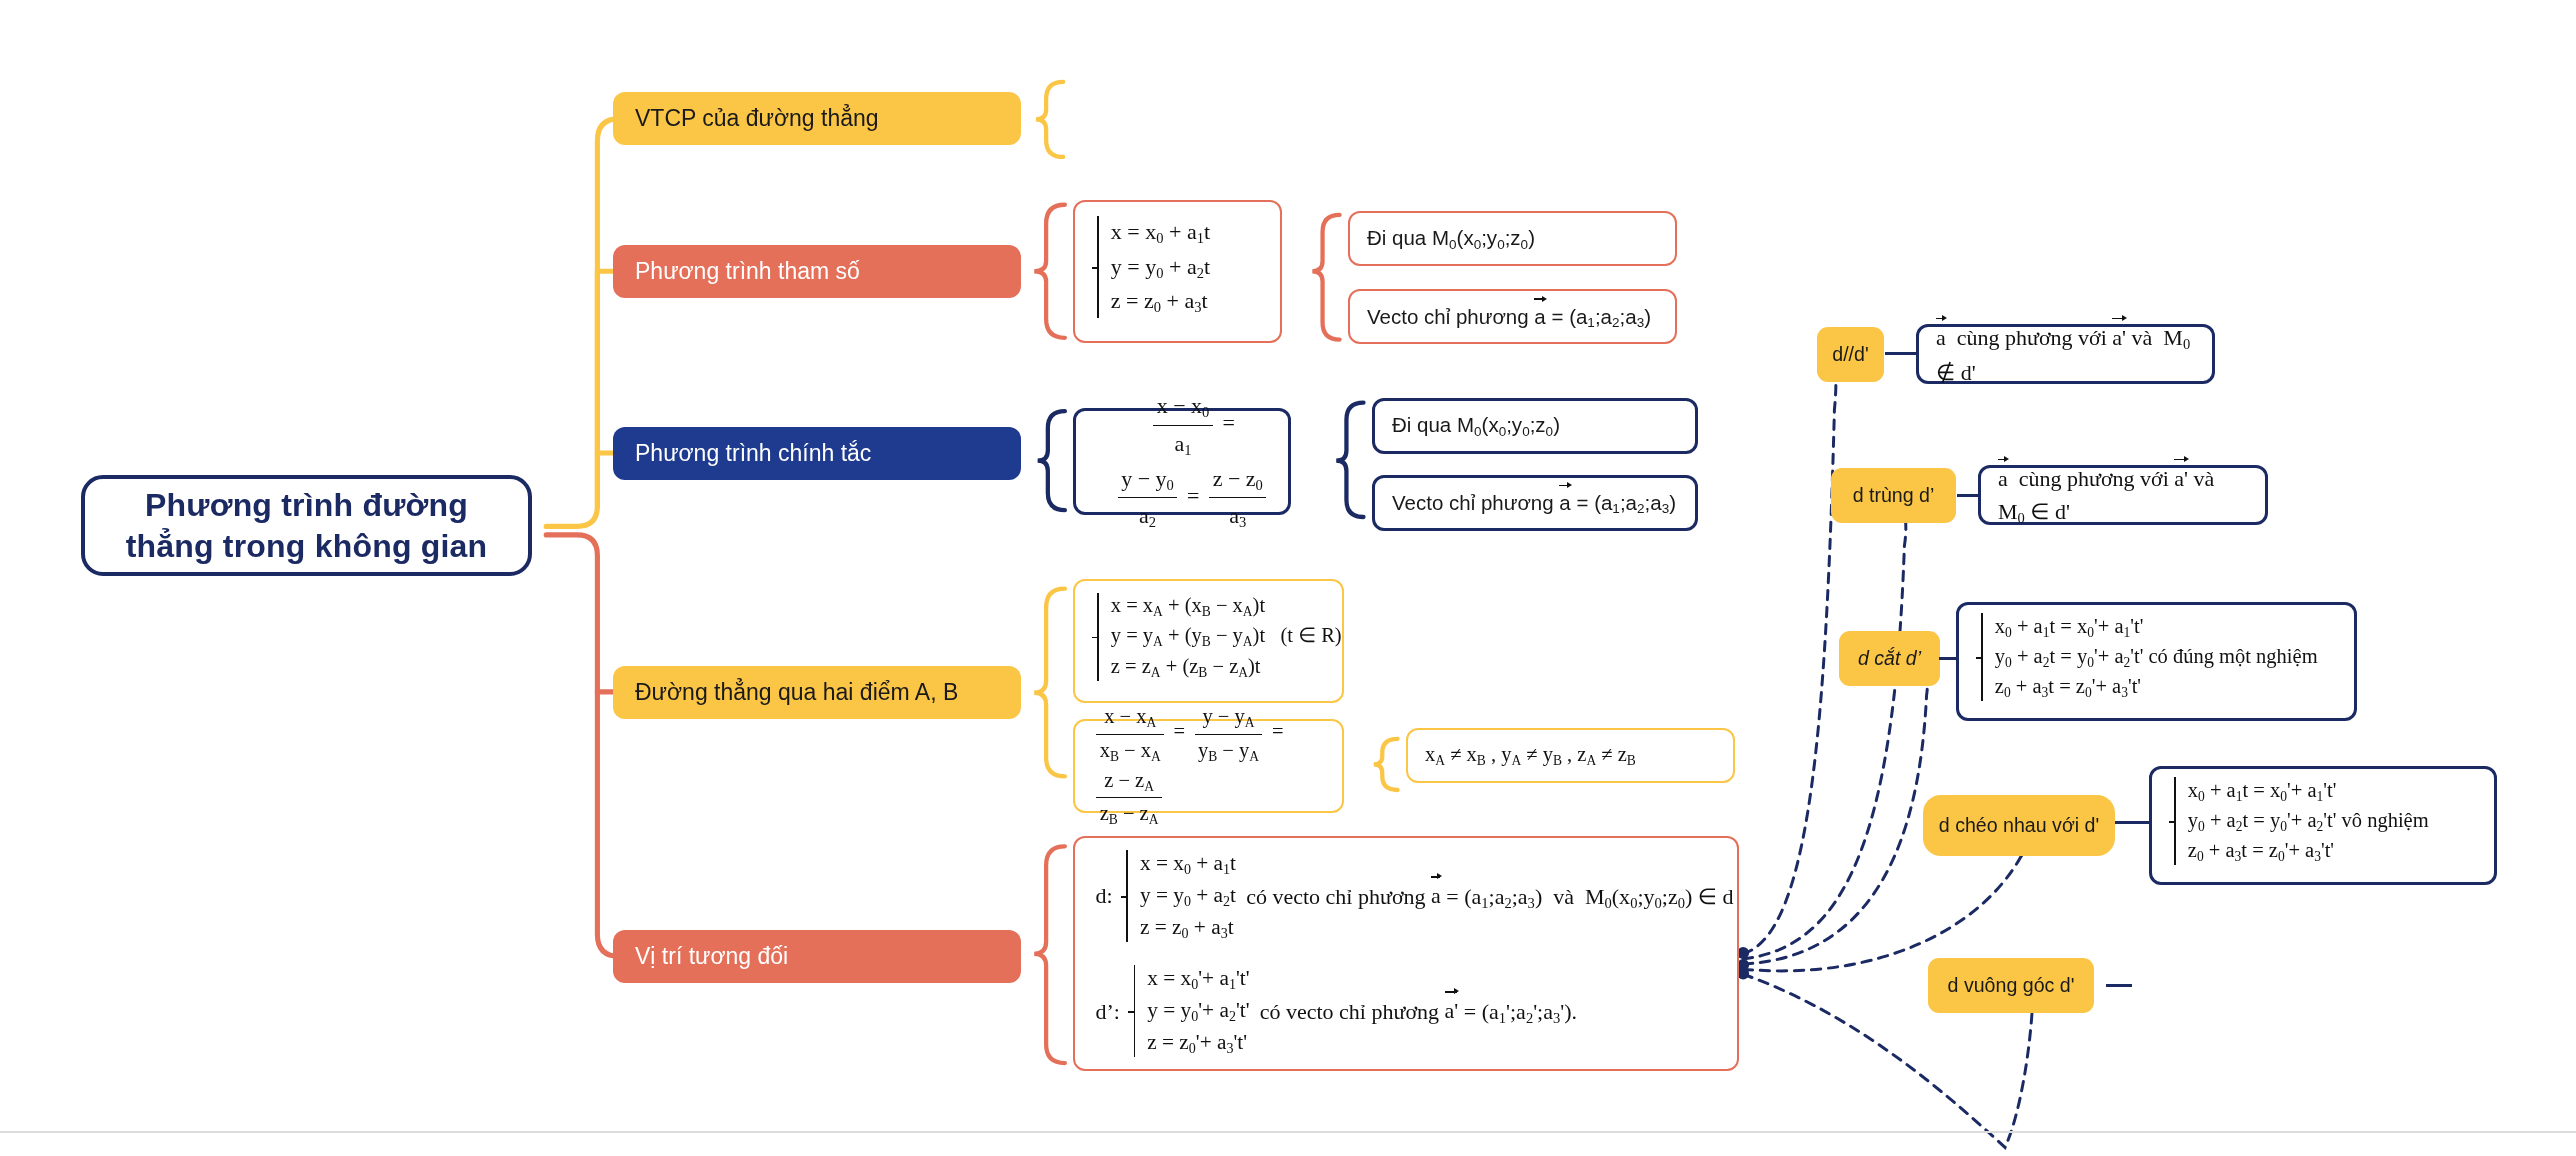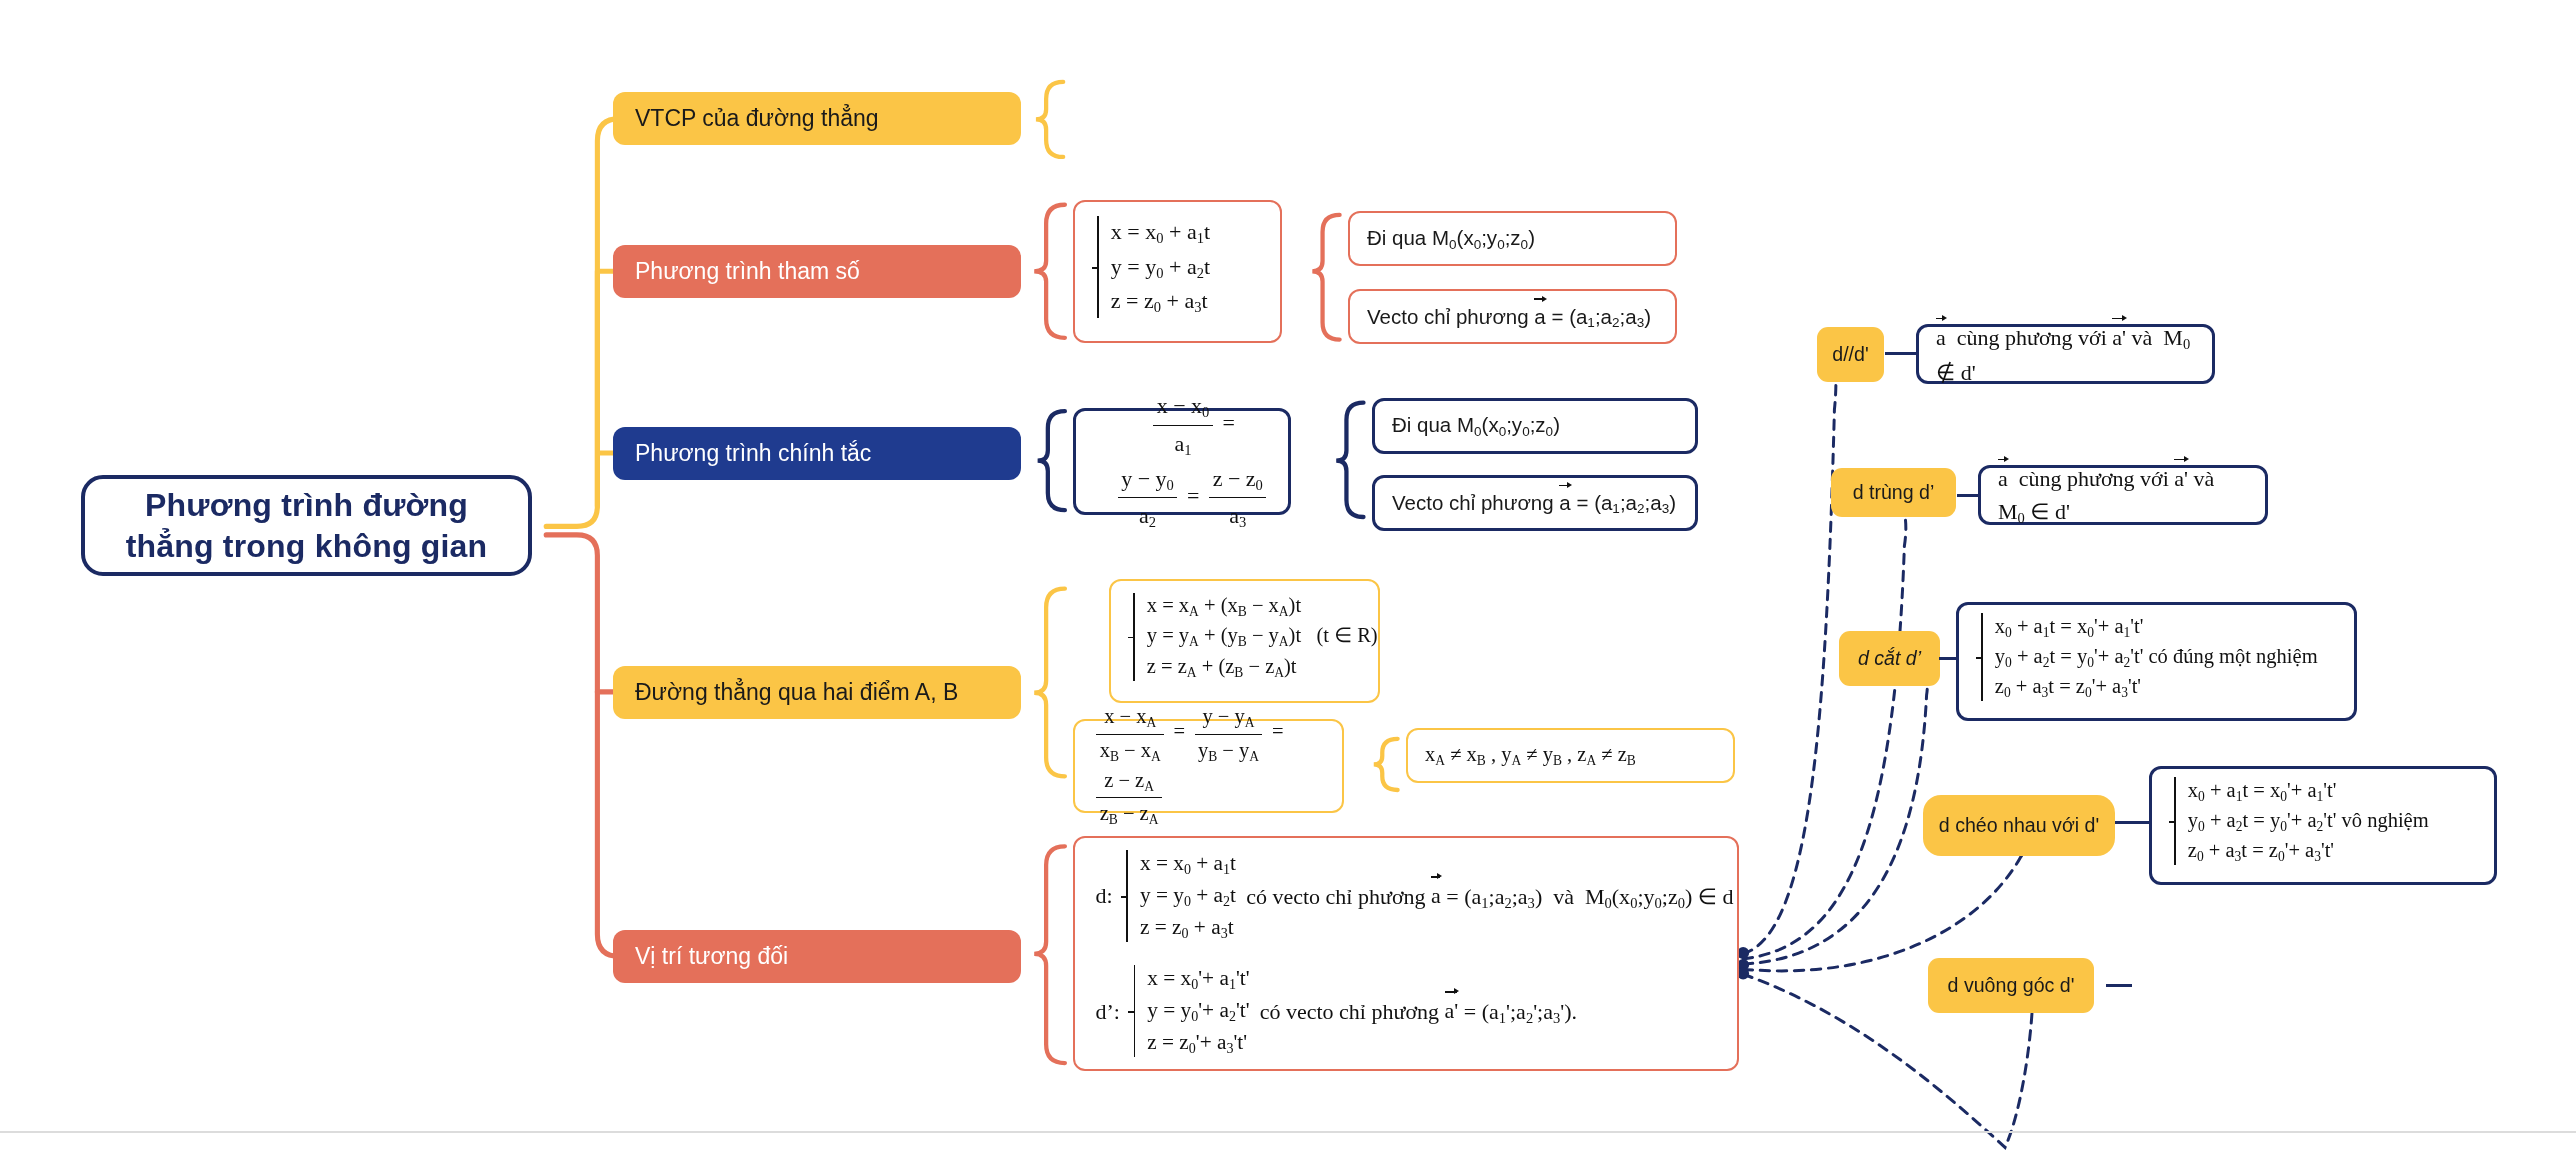--- a/index.html
+++ b/index.html
@@ -80,34 +80,34 @@
   
   .b-vtcp   {left:1071px;top:75px; width:216px;height:85px;}
   .b-thamso {left:1073px;top:200px;width:209px;height:143px;}
   .b-diqua1 {left:1348px;top:211px;width:329px;height:55px;}
   .b-vtcp1  {left:1348px;top:289px;width:329px;height:55px;}
 
   .b-chinhtac{left:1073px;top:408px;width:218px;height:107px;padding-left:20px;}
   .b-diqua2 {left:1372px;top:398px;width:326px;height:56px;}
   .b-vtcp2  {left:1372px;top:475px;width:326px;height:56px;}
 
-  .b-hd1    {left:1073px;top:579px;width:271px;height:124px;margin-left:36px;}
+  .b-hd1    {left:1073px;top:579px;width:271px;height:124px;}
   .b-hd2    {left:1073px;top:719px;width:271px;height:94px;}
   .b-hdcond {left:1406px;top:728px;width:329px;height:55px;}
 
   .b-vitri  {left:1073px;top:836px;width:666px;height:235px;}
 
   
   .mini{
     position:absolute;background:#fbc546;border-radius:11px;color:#1a1a1a;
     display:flex;align-items:center;justify-content:center;
     font-size:19.6px;box-sizing:border-box;padding:0 13.7px;
   }
   .m-song  {left:1817px;top:327px; width:67px; height:55px;}
-  .m-trung {left:1831px;top:468px; width:125px;height:49px;}
+  .m-trung {left:1831px;top:468px; width:125px;height:55px;}
   .m-cat   {left:1839px;top:631px; width:101px;height:55px;font-style:italic;}
   .m-cheo  {left:1923px;top:795px; width:192px;height:61px;border-radius:18px;}
   .m-vuong {left:1928px;top:958px;width:166px;height:55px;}
 
   .r-song  {left:1916px;top:324px; width:299px;height:60px;}
   .r-trung {left:1978px;top:465px; width:290px;height:60px;}
   .r-cat   {left:1956px;top:602px; width:401px;height:119px;}
   .r-cheo  {left:2149px;top:766px; width:348px;height:119px;}
   .r-vuong {left:2126px;top:956px;width:239px;height:60px;}
 

